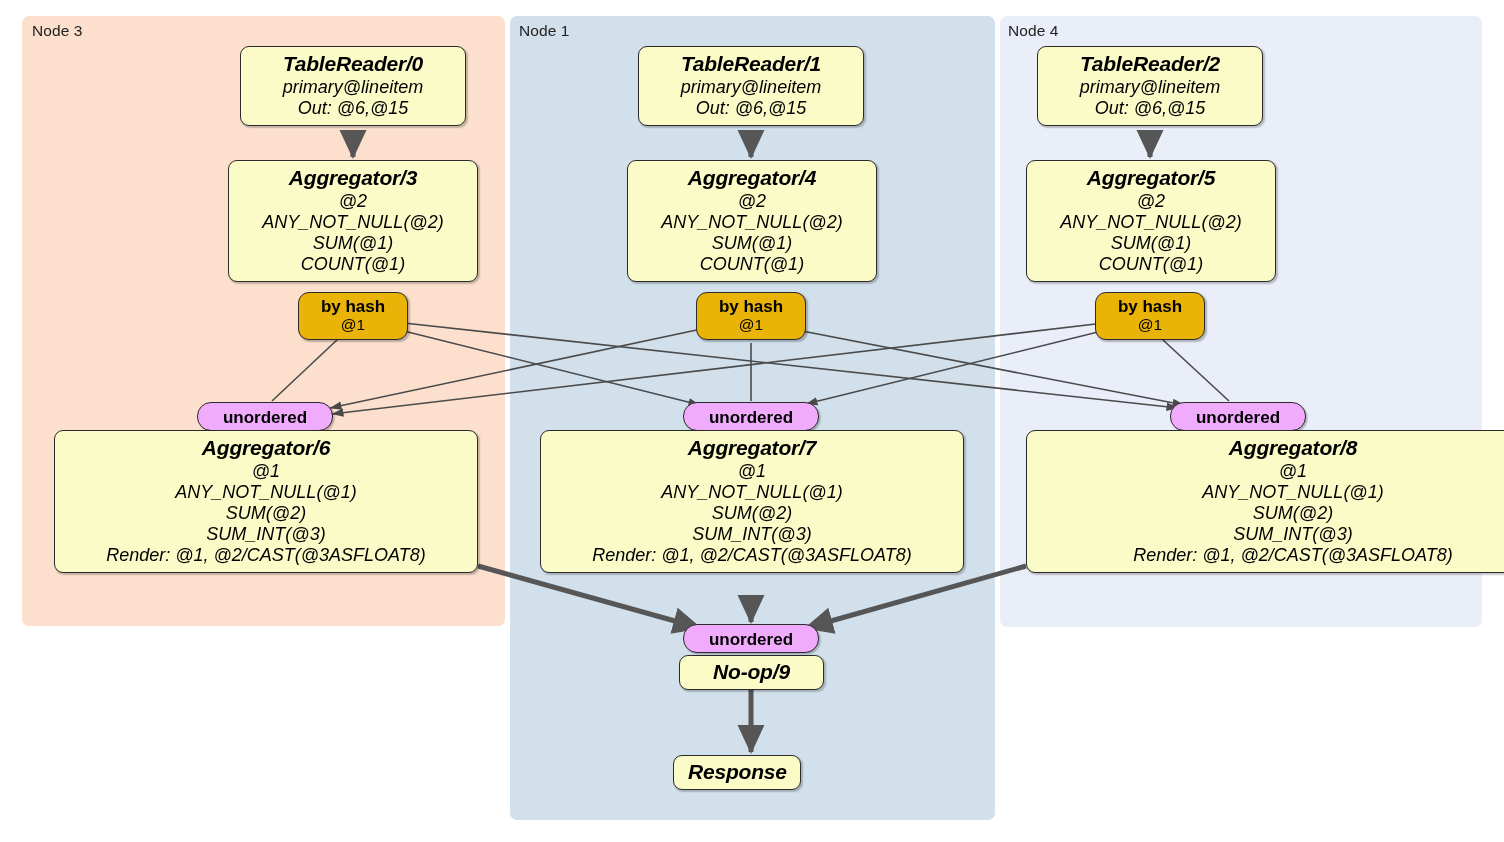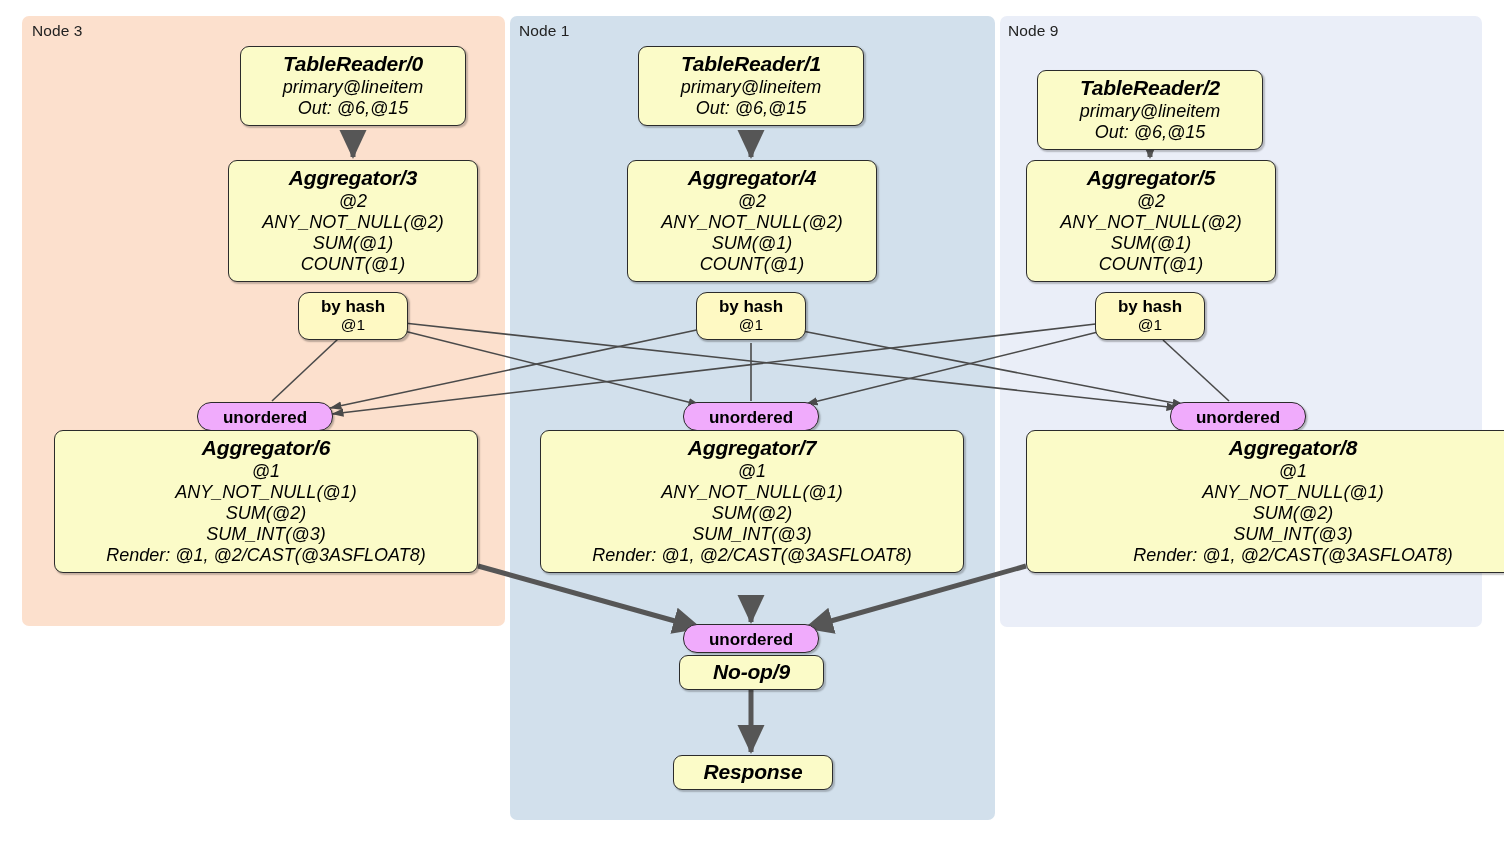--- a/index.html
+++ b/index.html
@@ -81,21 +81,21 @@
   }
   .pill.unordered {
     background: #f0abfc;
     border-radius: 14px;
     font-weight: bold;
     font-size: 17px;
     line-height: 1;
     padding-top: 6px;
   }
   .pill.byhash {
-    background: #fef9c3;
+    background: #eab308;
     border-radius: 11px;
     line-height: 1.12;
     padding-top: 4px;
   }
   .pill.byhash .bh-t {
     display: block;
     font-weight: bold;
     font-size: 17px;
   }
   .pill.byhash .bh-s {
@@ -107,21 +107,21 @@
 <body>
 
 <div id="canvas">
 
   <div class="panel" style="left:22px; top:16px; width:483px; height:610px; background:#fce0cd;"></div>
   <div class="panel" style="left:510px; top:16px; width:485px; height:804px; background:#d2e0ec;"></div>
   <div class="panel" style="left:1000px; top:16px; width:482px; height:611px; background:#eaeef8;"></div>
 
   <div class="panel-label" style="left:32px; top:22px;">Node 3</div>
   <div class="panel-label" style="left:519px; top:22px;">Node 1</div>
-  <div class="panel-label" style="left:1008px; top:22px;">Node 9</div>
+  <div class="panel-label" style="left:1008px; top:22px;">Node 4</div>
 
   <svg id="edges" viewBox="0 0 1504 842" xmlns="http://www.w3.org/2000/svg">
     <defs>
       <marker id="arrowThick" markerWidth="7" markerHeight="7" refX="5.4" refY="3.1" orient="auto" markerUnits="strokeWidth">
         <path d="M0,0.4 L5.8,3.1 L0,5.8 z" fill="#565656"></path>
       </marker>
       <marker id="arrowThin" markerWidth="9" markerHeight="9" refX="7.2" refY="3.2" orient="auto" markerUnits="strokeWidth">
         <path d="M0,0.6 L7.6,3.2 L0,5.8 z" fill="#4a4a4a"></path>
       </marker>
     </defs>
@@ -186,21 +186,21 @@
     <span class="ln">primary@lineitem</span>
     <span class="ln">Out: @6,@15</span>
   </div>
 
   <div class="box" style="left:638px; top:46px; width:226px;">
     <span class="ttl">TableReader/1</span>
     <span class="ln">primary@lineitem</span>
     <span class="ln">Out: @6,@15</span>
   </div>
 
-  <div class="box" style="left:1037px; top:46px; width:226px;margin-top:24px;">
+  <div class="box" style="left:1037px; top:46px; width:226px;">
     <span class="ttl">TableReader/2</span>
     <span class="ln">primary@lineitem</span>
     <span class="ln">Out: @6,@15</span>
   </div>
 
   <div class="box" style="left:228px; top:160px; width:250px;">
     <span class="ttl">Aggregator/3</span>
     <span class="ln">@2</span>
     <span class="ln">ANY_NOT_NULL(@2)</span>
     <span class="ln">SUM(@1)</span>
@@ -276,17 +276,17 @@
   </div>
 
   <div class="pill unordered" style="left:683px; top:624px; width:136px; height:29px;">
     <span>unordered</span>
   </div>
 
   <div class="box compact" style="left:679px; top:655px; width:145px;">
     <span class="ttl">No-op/9</span>
   </div>
 
-  <div class="box compact" style="left:673px; top:755px; width:160px;">
+  <div class="box compact" style="left:673px; top:755px; width:128px;">
     <span class="ttl">Response</span>
   </div>
 
 </div>
 
 </body></html>

